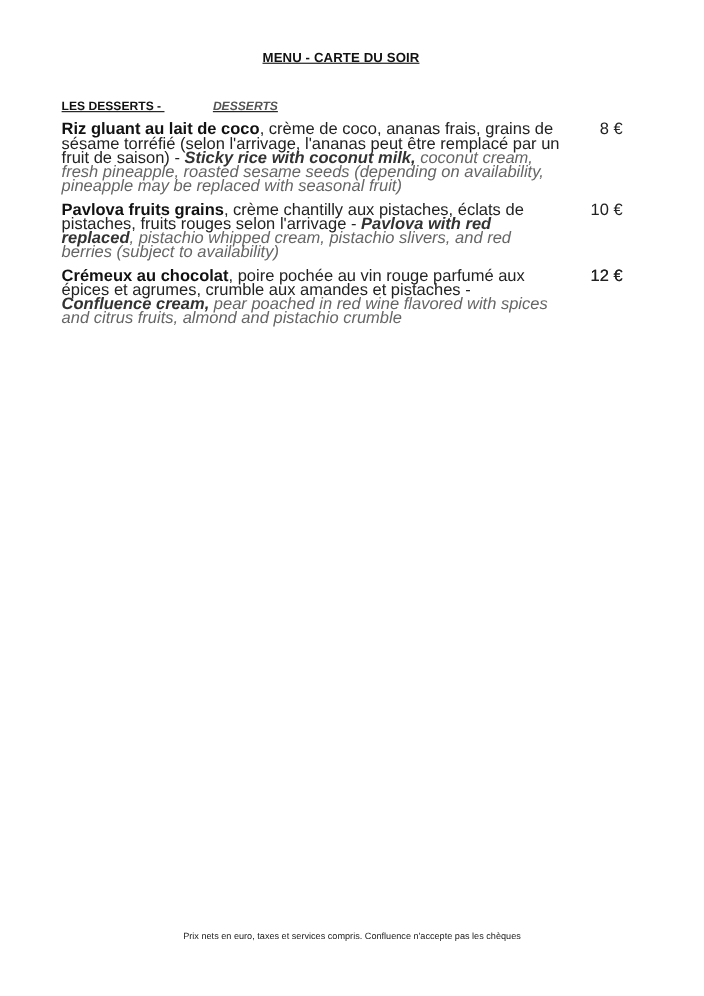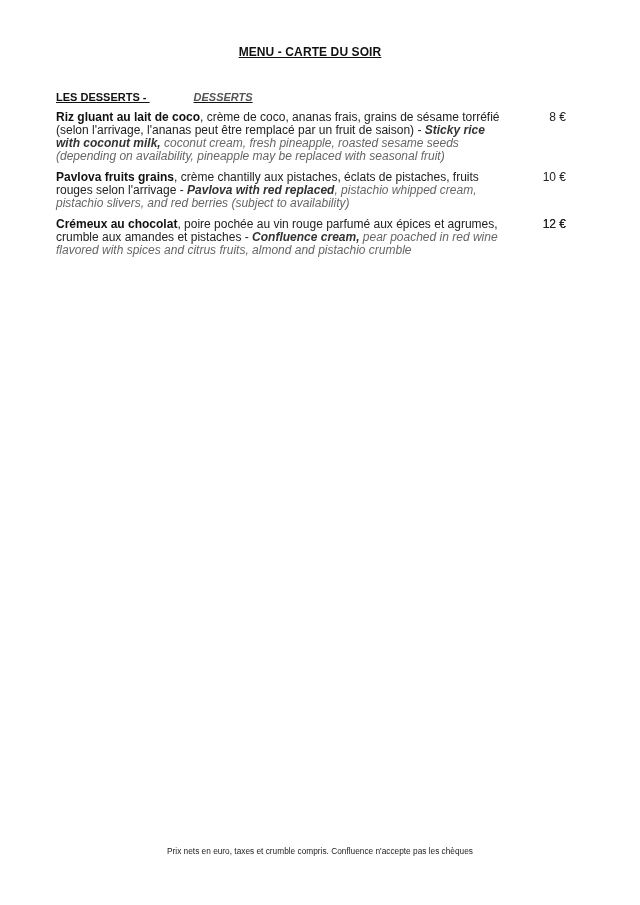--- a/index.html
+++ b/index.html
@@ -12,21 +12,21 @@
       position: absolute; top: 45px; left: 0; width: 620px; text-align: center;
       font-size: 12px; font-weight: bold; text-decoration: underline;
       letter-spacing: 0.1px;
     }
     .section-title {
       position: absolute; top: 91px; left: 56px;
       font-size: 11px; font-weight: bold; text-decoration: underline;
     }
     .section-title .en { font-style: italic; color: #555555; padding-left: 44px; }
     .items { position: absolute; top: 111px; left: 56px; width: 510px; }
-    .item { position: relative; font-size: 12px; line-height: 13px; margin-bottom: 8px; }
+    .item { position: relative; font-size: 15px; line-height: 13px; margin-bottom: 8px; }
     .item .desc { width: 455px; }
     .item .name { font-weight: bold; color: #111111; }
     .item .fr { color: #222222; }
     .item .en-name { font-weight: bold; font-style: italic; color: #333333; }
     .item .en { font-style: italic; color: #666666; }
     .item .price { position: absolute; right: 0; top: 0; color: #222222; }
     .footer {
       position: absolute; top: 845px; left: 0; width: 640px; text-align: center;
       font-size: 8.3px; line-height: 12px;
     }
@@ -52,14 +52,14 @@
   <div class="item">
     <div class="price">12 €</div>
   </div>
   <div class="item">
     <div class="desc"><span class="name">Crémeux au chocolat</span><span class="fr">, poire pochée au vin rouge parfumé aux épices et agrumes, crumble aux amandes et pistaches - </span><span class="en-name">Confluence cream,</span><span class="en"> pear poached in red wine flavored with spices and citrus fruits, almond and pistachio crumble</span></div>
     <div class="price">12 €</div>
   </div>
 </div>
 
 <div class="footer">
-  <div class="fr">Prix nets en euro, taxes et crumble compris. Confluence n'accepte pas les chèques</div>
+  <div class="fr">Prix nets en euro, taxes et services compris. Confluence n'accepte pas les chèques</div>
 </div>
 
 </body></html>

